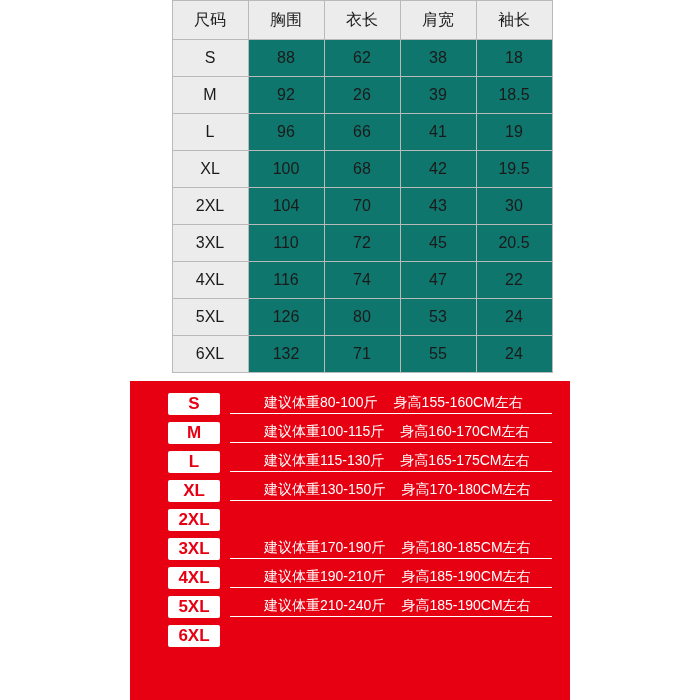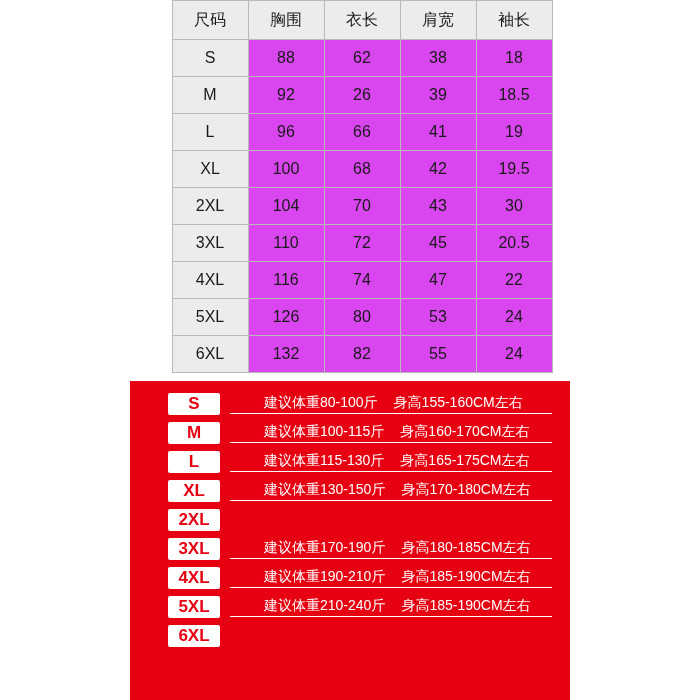--- a/index.html
+++ b/index.html
@@ -43,21 +43,21 @@
   }
   table.size-table thead th {
     background: #ececec;
     font-size: 16px;
     height: 36px;
   }
   table.size-table tbody td:first-child {
     background: #ececec;
   }
   table.size-table tbody td {
-    background: #d946ef;
+    background: #0f766e;
   }
   .col-size { width: 76px; }
   .col-data { width: 76px; }
 
   
   .note {
     margin-top: 6px;
     text-align: center;
     font-size: 11px;
     line-height: 15px;
@@ -204,21 +204,21 @@
         <tr>
           <td>5XL</td>
           <td>126</td>
           <td>80</td>
           <td>53</td>
           <td>24</td>
         </tr>
         <tr>
           <td>6XL</td>
           <td>132</td>
-          <td>82</td>
+          <td>71</td>
           <td>55</td>
           <td>24</td>
         </tr>
       </tbody>
     </table>
 
     <div class="note">
       <span class="note-line"><span class="tip-label">温馨提示：</span><span>因测量方式不同，若有2CM左右误差皆属于合理范围，</span></span>
       <span class="note-line second">正常尺码，修身版型，喜欢宽松建议选大一码。</span>
     </div>

